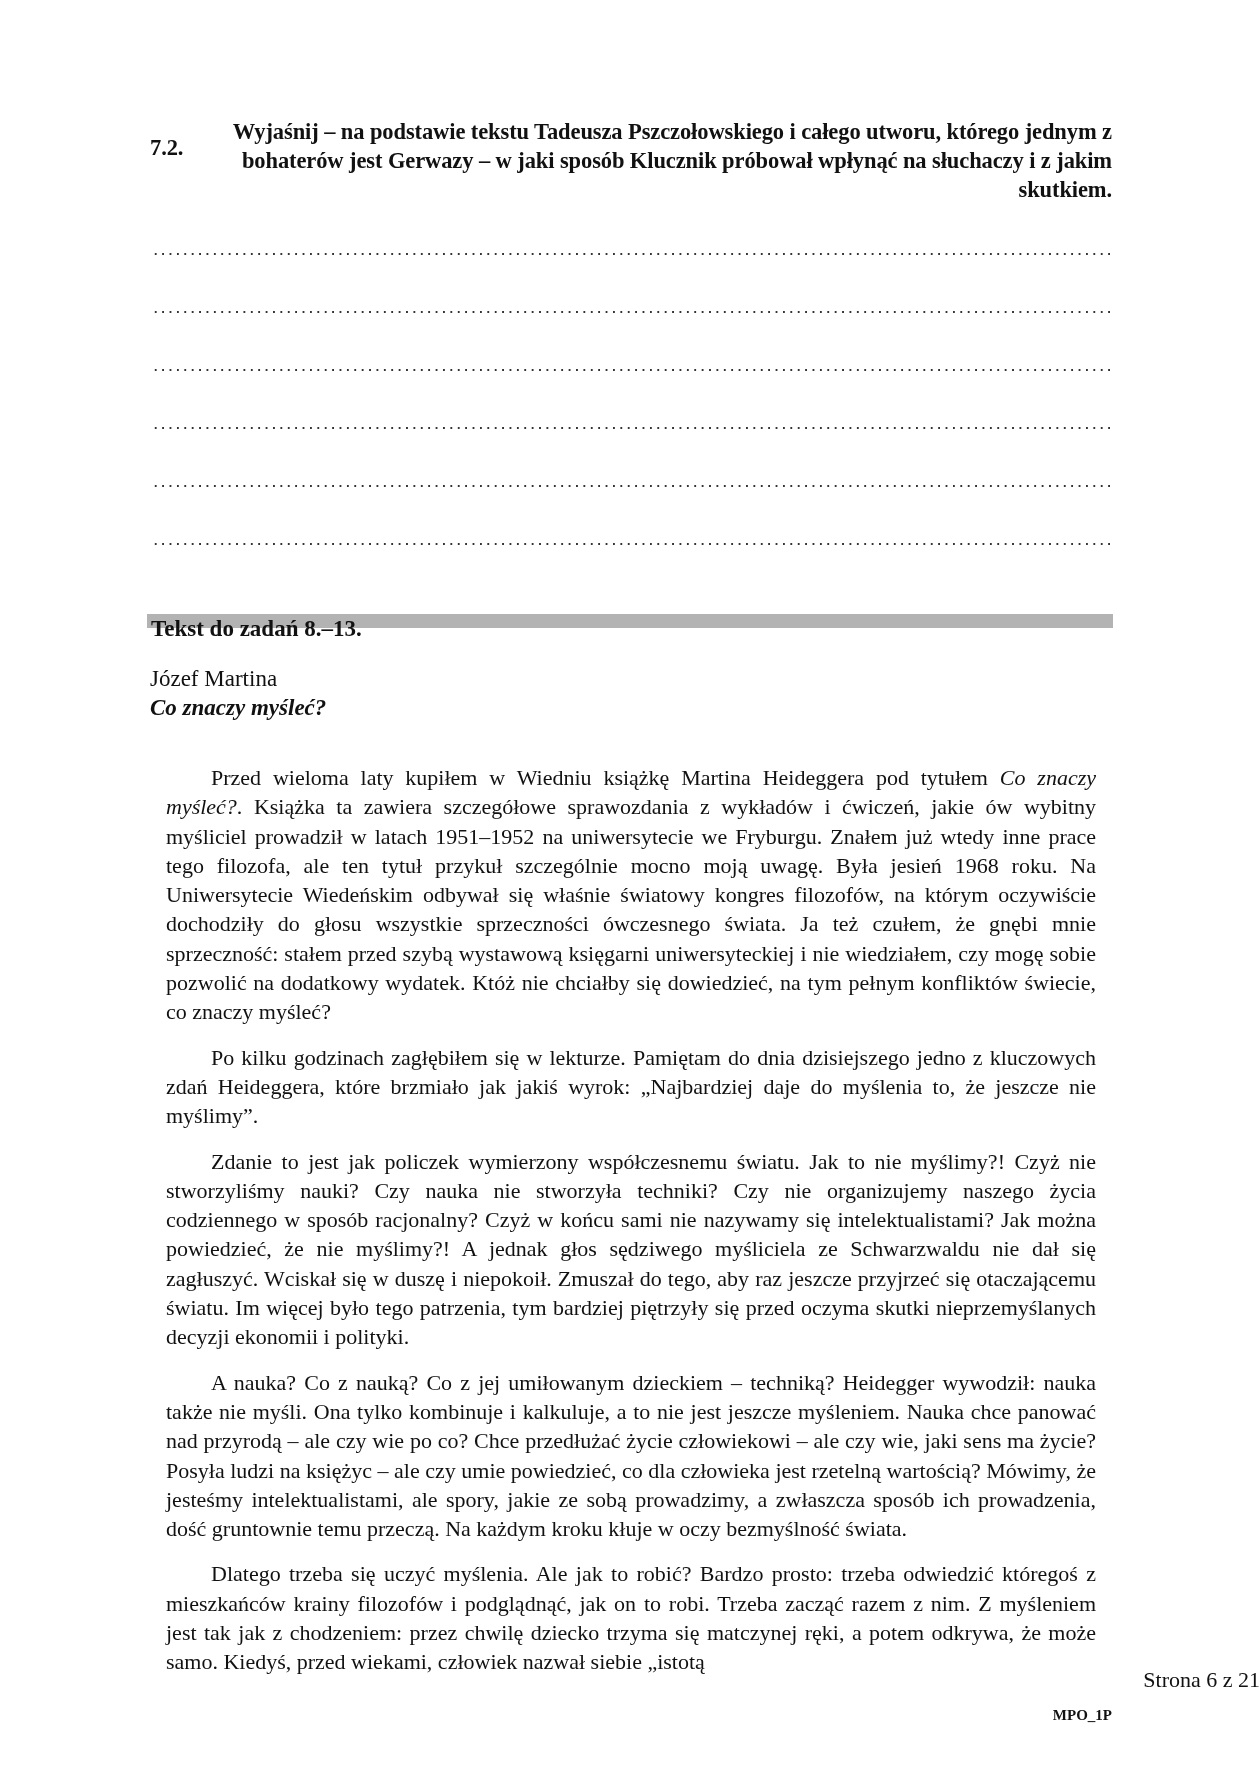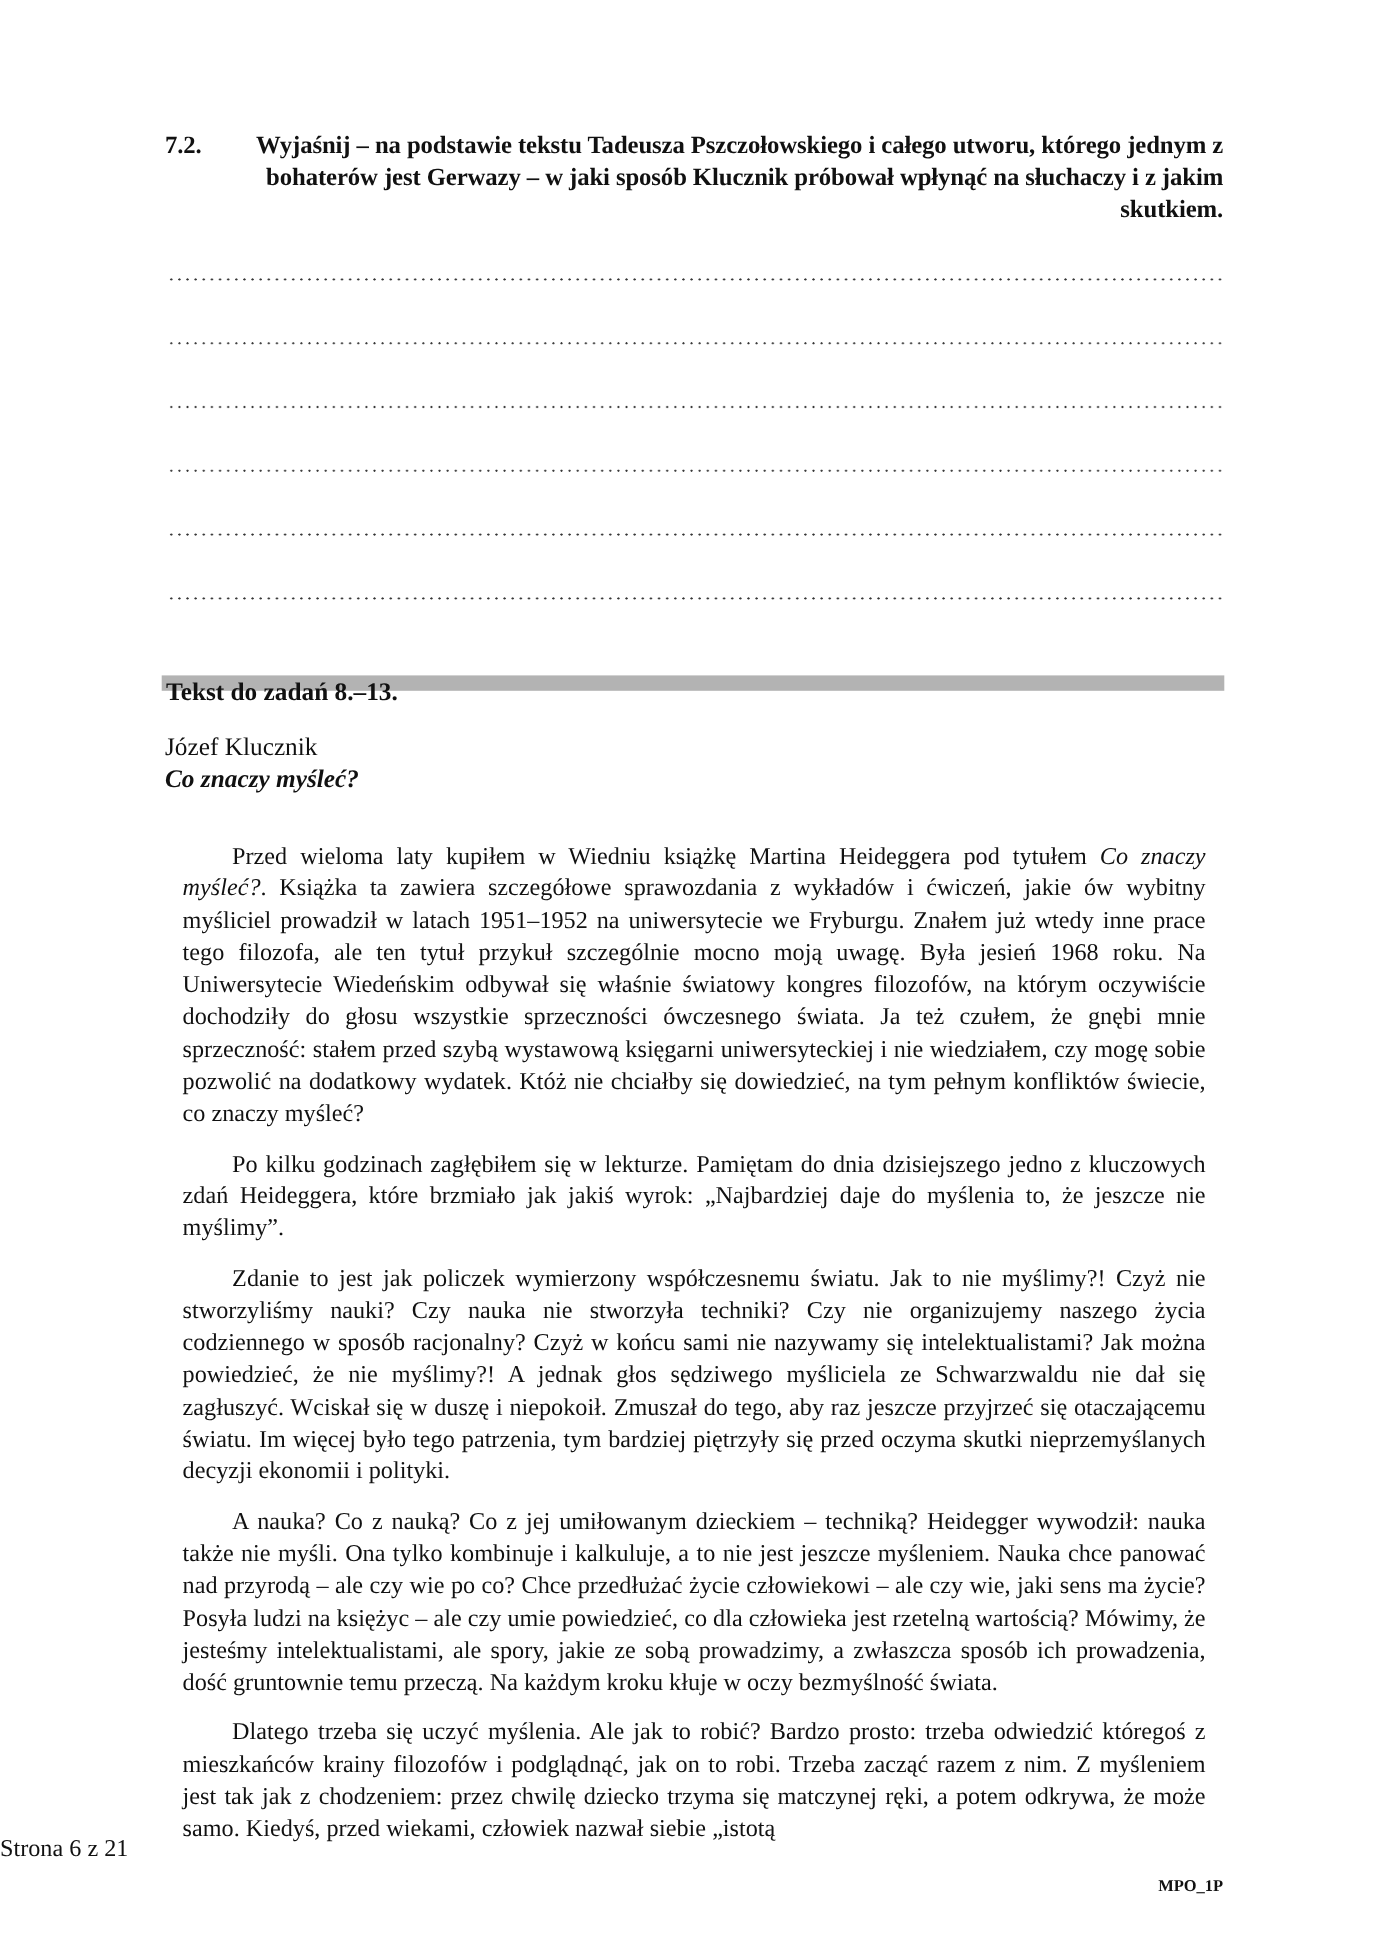--- a/index.html
+++ b/index.html
@@ -26,21 +26,21 @@
       top: 117px;
       width: 962px;
       font-weight: bold;
       font-size: 22.5px;
       line-height: 29px;
       letter-spacing: -0.1px;
     }
     .task .num {
       position: absolute;
       left: 0;
-      top: 0;
+      top: 16px;
     }
     .task .text {
       display: block;
       padding-left: 46px;
       text-align: right;
     }
     .answer-lines {
       position: absolute;
       left: 152px;
       top: 250px;
@@ -106,21 +106,21 @@
       text-indent: 45px;
     }
     .body-text em {
       font-style: italic;
     }
     .footer-page {
       position: absolute;
       left: 0;
       width: 1260px;
       top: 1667px;
-      text-align: left;
+      text-align: right;
       font-size: 22px;
       line-height: 26px;
     }
     .footer-code {
       position: absolute;
       right: 148px;
       top: 1706px;
       font-size: 15px;
       font-weight: bold;
       line-height: 18px;
@@ -142,21 +142,21 @@
     <div class="answer-line"></div>
     <div class="answer-line"></div>
     <div class="answer-line"></div>
     <div class="answer-line"></div>
   </div>
 
   <div class="section-bar">
     <span>Tekst do zadań 8.–13.</span>
   </div>
 
-  <div class="author">Józef Klucznik</div>
+  <div class="author">Józef Martina</div>
   <div class="title">Co znaczy myśleć?</div>
 
   <div class="body-text">
     <p><span>Przed wieloma laty kupiłem w Wiedniu książkę Martina Heideggera pod tytułem </span><em>Co znaczy myśleć?</em><span>. Książka ta zawiera szczegółowe sprawozdania z wykładów i ćwiczeń, jakie ów wybitny myśliciel prowadził w latach 1951–1952 na uniwersytecie we Fryburgu. Znałem już wtedy inne prace tego filozofa, ale ten tytuł przykuł szczególnie mocno moją uwagę. Była jesień 1968 roku. Na Uniwersytecie Wiedeńskim odbywał się właśnie światowy kongres filozofów, na którym oczywiście dochodziły do głosu wszystkie sprzeczności ówczesnego świata. Ja też czułem, że gnębi mnie sprzeczność: stałem przed szybą wystawową księgarni uniwersyteckiej i nie wiedziałem, czy mogę sobie pozwolić na dodatkowy wydatek. Któż nie chciałby się dowiedzieć, na tym pełnym konfliktów świecie, co znaczy myśleć?</span></p>
     <p>Po kilku godzinach zagłębiłem się w lekturze. Pamiętam do dnia dzisiejszego jedno z kluczowych zdań Heideggera, które brzmiało jak jakiś wyrok: „Najbardziej daje do myślenia to, że jeszcze nie myślimy”.</p>
     <p>Zdanie to jest jak policzek wymierzony współczesnemu światu. Jak to nie myślimy?! Czyż nie stworzyliśmy nauki? Czy nauka nie stworzyła techniki? Czy nie organizujemy naszego życia codziennego w sposób racjonalny? Czyż w końcu sami nie nazywamy się intelektualistami? Jak można powiedzieć, że nie myślimy?! A jednak głos sędziwego myśliciela ze Schwarzwaldu nie dał się zagłuszyć. Wciskał się w duszę i niepokoił. Zmuszał do tego, aby raz jeszcze przyjrzeć się otaczającemu światu. Im więcej było tego patrzenia, tym bardziej piętrzyły się przed oczyma skutki nieprzemyślanych decyzji ekonomii i polityki.</p>
     <p>A nauka? Co z nauką? Co z jej umiłowanym dzieckiem – techniką? Heidegger wywodził: nauka także nie myśli. Ona tylko kombinuje i kalkuluje, a to nie jest jeszcze myśleniem. Nauka chce panować nad przyrodą – ale czy wie po co? Chce przedłużać życie człowiekowi – ale czy wie, jaki sens ma życie? Posyła ludzi na księżyc – ale czy umie powiedzieć, co dla człowieka jest rzetelną wartością? Mówimy, że jesteśmy intelektualistami, ale spory, jakie ze sobą prowadzimy, a zwłaszcza sposób ich prowadzenia, dość gruntownie temu przeczą. Na każdym kroku kłuje w oczy bezmyślność świata.</p>
     <p>Dlatego trzeba się uczyć myślenia. Ale jak to robić? Bardzo prosto: trzeba odwiedzić któregoś z mieszkańców krainy filozofów i podglądnąć, jak on to robi. Trzeba zacząć razem z nim. Z myśleniem jest tak jak z chodzeniem: przez chwilę dziecko trzyma się matczynej ręki, a potem odkrywa, że może samo. Kiedyś, przed wiekami, człowiek nazwał siebie „istotą</p>
   </div>
 

